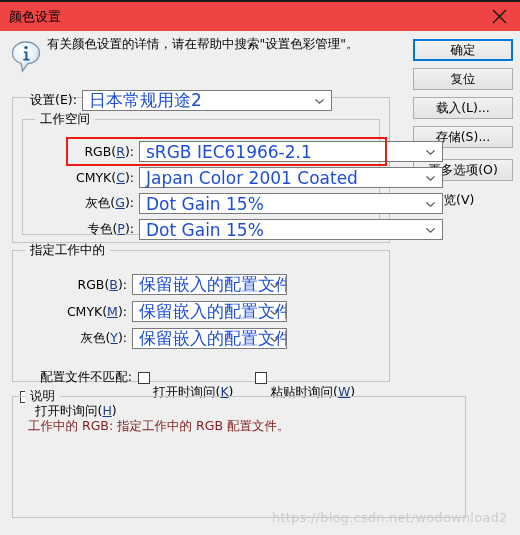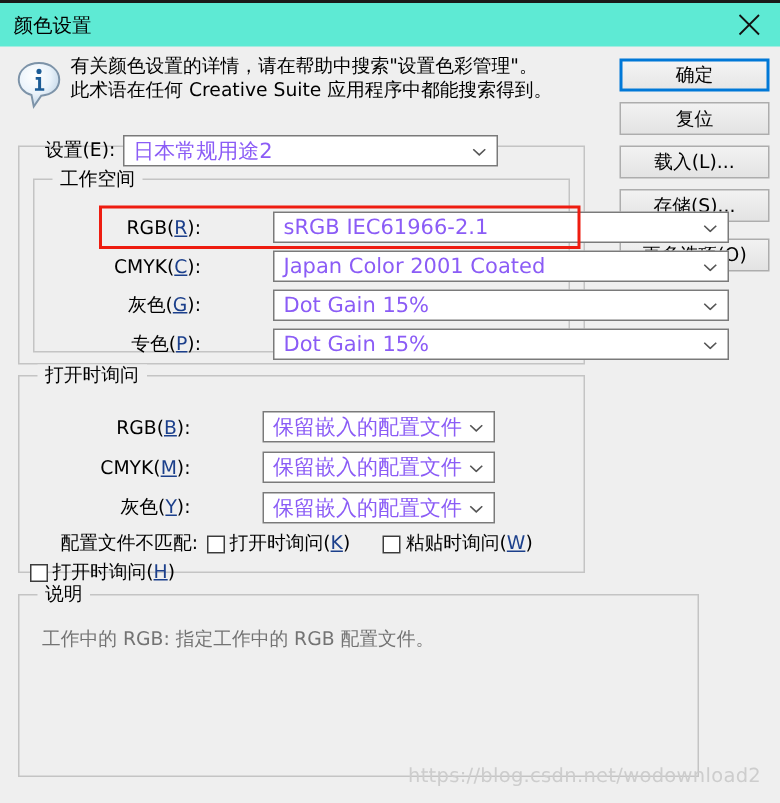--- a/index.html
+++ b/index.html
@@ -24,21 +24,21 @@
     background: #efefef;
     border-top: 2px solid #1a1a1a;
     box-sizing: border-box;
   }
   
   .titlebar {
     position: absolute;
     left: 0; top: 0;
     width: 520px;
     height: 29px;
-    background: #5eead4;
+    background: #ef4444;
     box-sizing: border-box;
   }
   .title-text {
     position: absolute;
     left: 9px;
     top: 6px;
     font-size: 13px;
     color: #000;
     white-space: nowrap;
   }
@@ -183,41 +183,40 @@
     border: 1px solid #7a7a7a;
     box-sizing: border-box;
     height: 21px;
     position: relative;
     display: flex;
     align-items: center;
     cursor: default;
   }
   .combo .val {
     padding-left: 6px;
-    font-size: 14px;
-    color: #8b5cf6;
+    font-size: 17px;
+    color: #1d4ed8;
     white-space: nowrap;
     overflow: hidden;
   }
   .combo .arrow {
     position: absolute;
     right: 7px;
     top: 50%;
     margin-top: -2px;
     width: 9px;
     height: 5px;
   }
   .combo .arrow svg { display: block; }
 
   
   .field {
     position: absolute;
     display: flex;
     align-items: center;
-    gap: 43px;
   }
   .field .lbl {
     font-size: 12.5px;
     text-align: right;
     white-space: nowrap;
     margin-right: 5px;
   }
   .mn { color: #1b3f8b; text-decoration: underline; }
 
   
@@ -258,34 +257,34 @@
   .cb-line .rowlabel {
     width: 112px;
     text-align: right;
     margin-right: 6px;
   }
   .cb-item {
     display: flex;
     align-items: center;
     cursor: default;
   }
-  .cb-item .cb-label { margin-left: 3px; }
+  .cb-item .cb-label { margin-left: 3px; margin-top: 30px; }
   .cb-mismatch { left: 20px; top: 352px; }
   .cb-missing  { left: 20px; top: 371px; }
   .cb-gap { display: inline-block; width: 22px; }
 
   
   .desc-text {
     position: absolute;
     left: 28px;
     top: 415px;
     width: 345px;
     font-size: 12.5px;
     line-height: 17px;
-    color: #737373;
+    color: #7f1d1d;
   }
 
   
   .watermark {
     position: absolute;
     left: 272px;
     top: 508px;
     font-size: 13px;
     color: #cdcdcd;
     letter-spacing: 0.2px;
@@ -320,21 +319,20 @@
             <stop offset="100%" stop-color="#b9cfe3"></stop>
           </radialGradient>
         </defs>
         <path d="M16 2 C8 2 2.5 7 2.5 13 C2.5 18 6 22 11 23.3 L12.5 31 L17.5 23.8 C25 23.3 29.5 18.8 29.5 13 C29.5 7 24 2 16 2 Z" fill="url(#bub)" stroke="#7d93a8" stroke-width="1.3"></path>
         <circle cx="16" cy="7.6" r="1.7" fill="#1c5c96"></circle>
         <path d="M13.8 11.4 h3.6 v7.4 h2.1 v1.7 h-6.2 v-1.7 h2.1 v-5.7 h-1.6 z" fill="#1c5c96"></path>
       </svg>
     </div>
     <div class="info-text">
       <div>有关颜色设置的详情，请在帮助中搜索"设置色彩管理"。</div>
-      <div>此术语在任何 Creative Suite 应用程序中都能搜索得到。</div>
     </div>
   </div>
 
   <button class="btn primary btn-ok">确定</button>
   <button class="btn btn-reset">复位</button>
   <button class="btn btn-load">载入(L)...</button>
   <button class="btn btn-more">更多选项(O)</button>
   <button class="btn btn-save">存储(S)...</button>
 
   <div class="preview-row">
@@ -404,21 +402,21 @@
         <svg width="9" height="5" viewBox="0 0 9 5">
             <path d="M0.5 0.5 L4.5 4.2 L8.5 0.5" fill="none" stroke="#555" stroke-width="1.1"></path>
           </svg>
       </span>
     </div>
   </div>
 
   <div class="red-box"></div>
 
   <div class="group grp-policy">
-    <span class="legend">打开时询问</span>
+    <span class="legend">指定工作中的</span>
   </div>
 
   <div class="field pol-field pol-rgb">
     <span class="lbl"><span>RGB(</span><span class="mn">B</span><span>):</span></span>
     <div class="combo">
       <span class="val">保留嵌入的配置文件</span>
       <span class="arrow">
         <svg width="9" height="5" viewBox="0 0 9 5">
             <path d="M0.5 0.5 L4.5 4.2 L8.5 0.5" fill="none" stroke="#555" stroke-width="1.1"></path>
           </svg>

